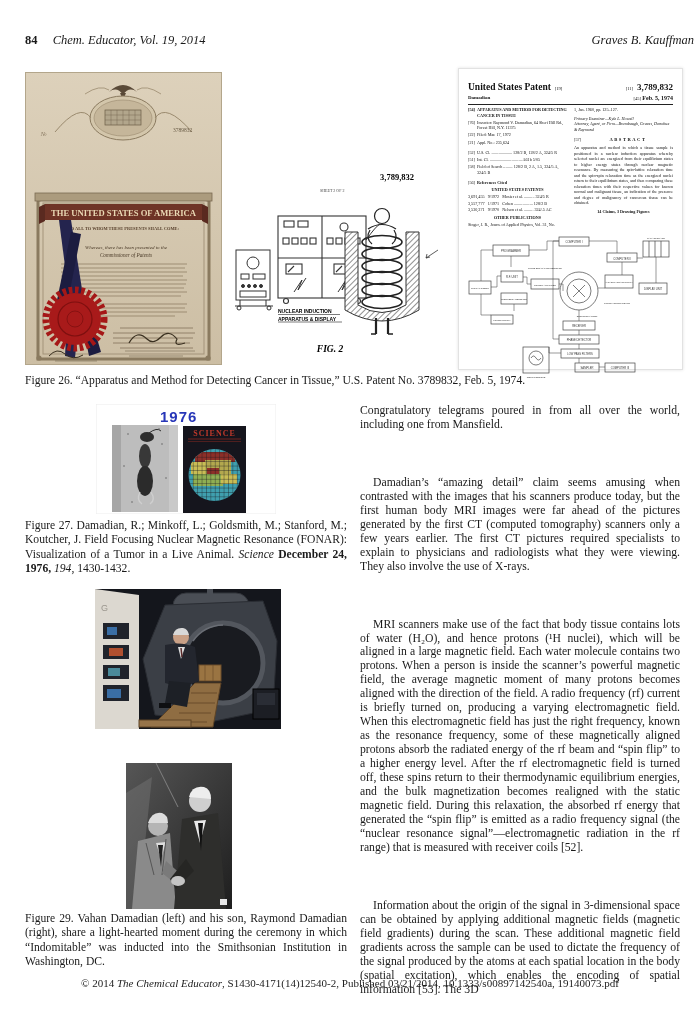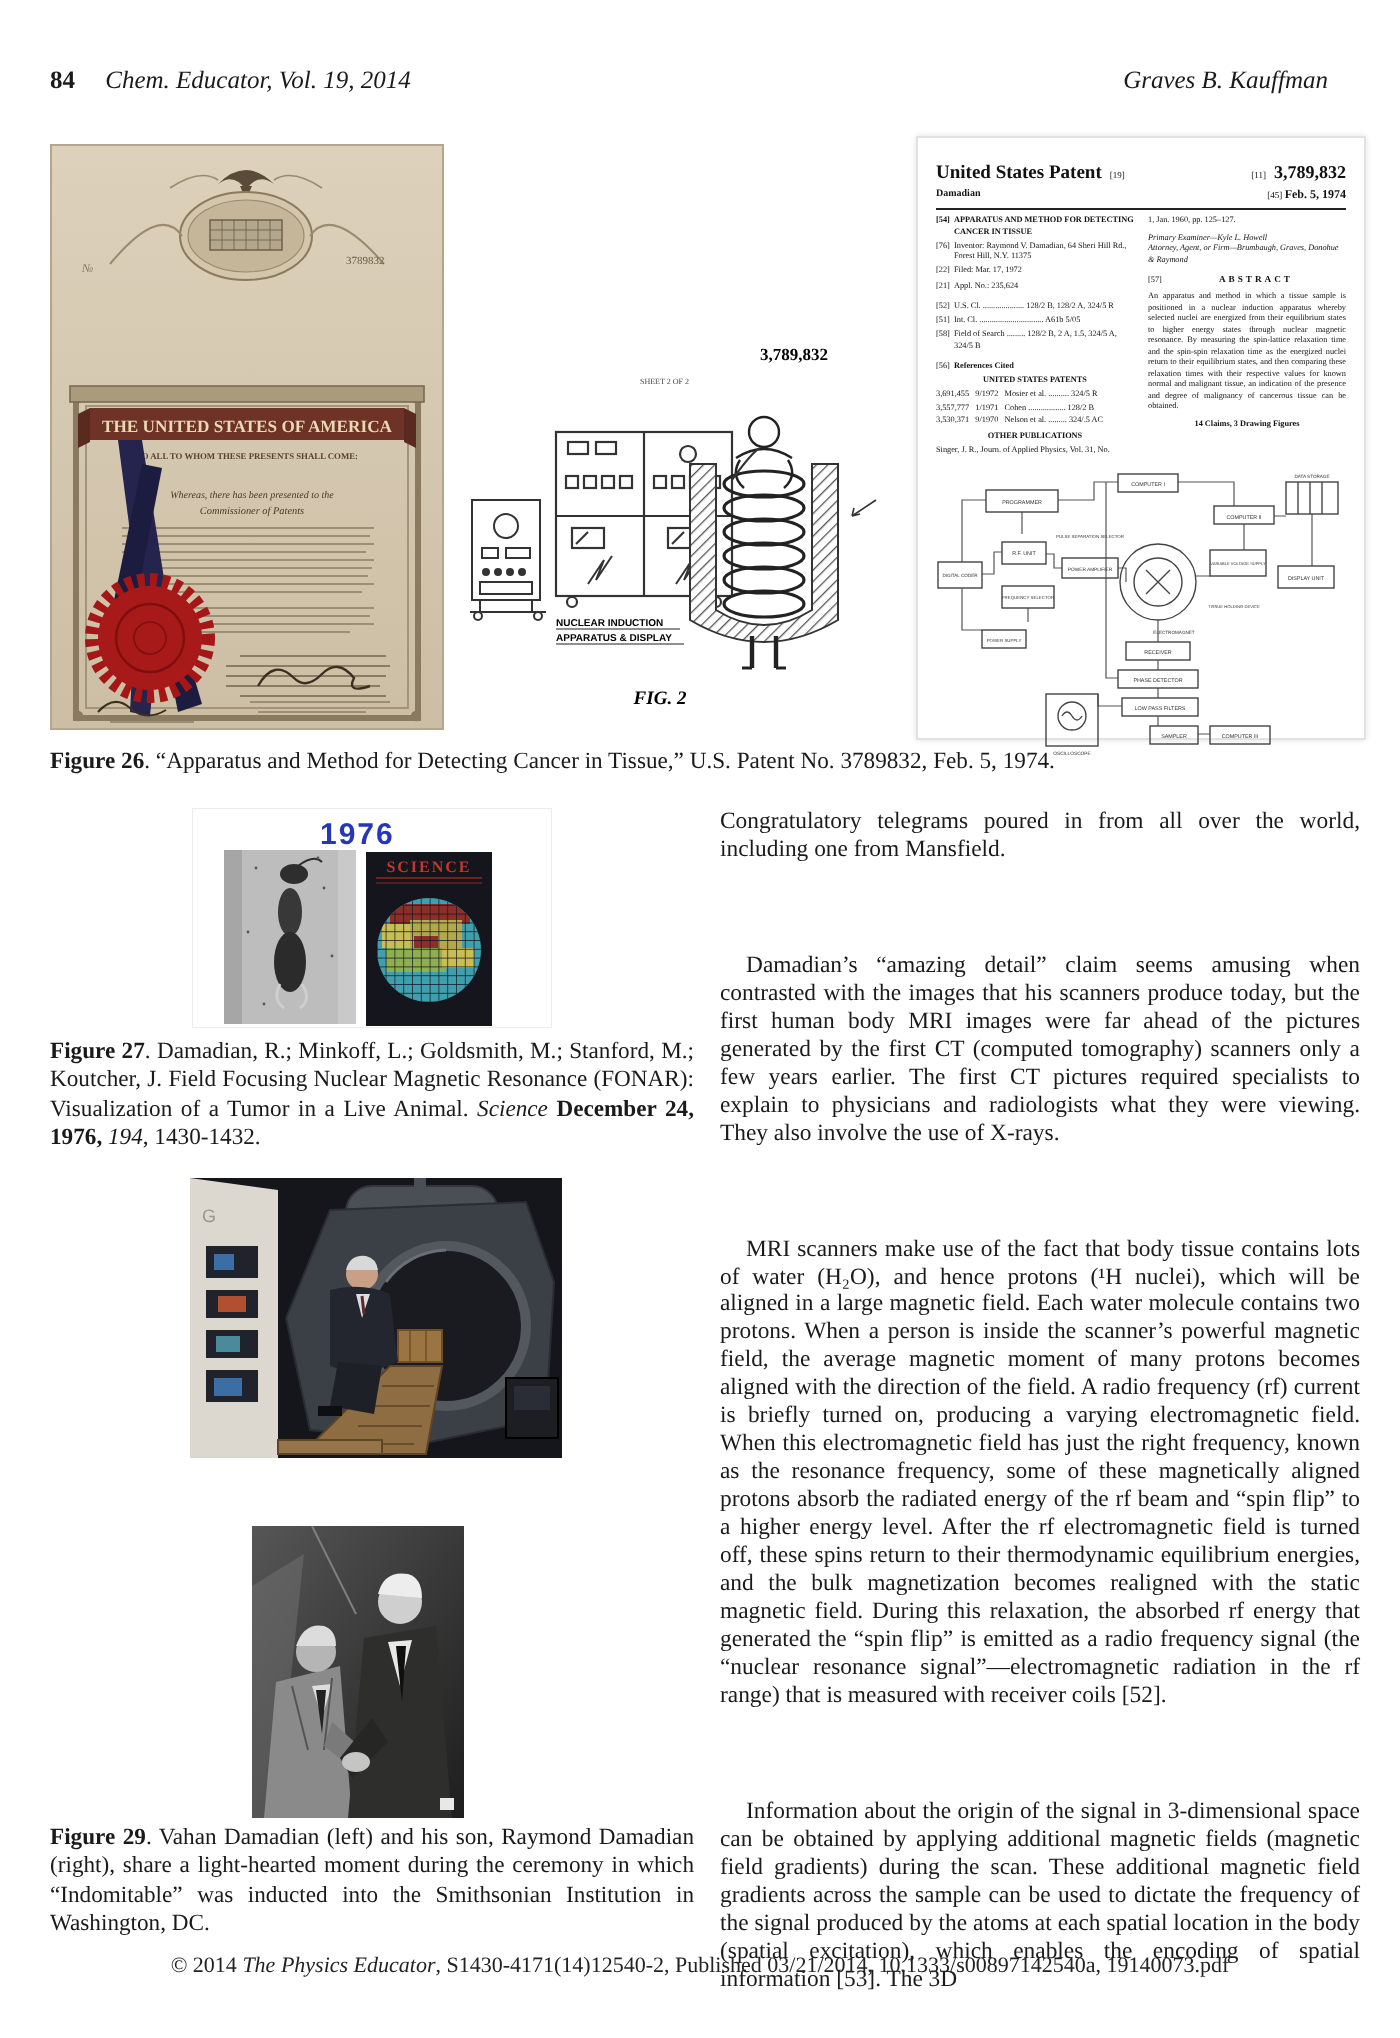--- a/index.html
+++ b/index.html
@@ -1,32 +1,32 @@
 <!DOCTYPE html>
 <html><head>
 <meta charset="utf-8">
 <style>
   html,body{margin:0;padding:0;background:#fff;}
   .page{position:relative;width:700px;height:1019px;background:#fff;overflow:hidden;
         font-family:"Liberation Serif","DejaVu Serif",serif;color:#1a1a1a;}
   .abs{position:absolute;}
 
   
-  .header{position:absolute;top:33px;left:25px;right:36px;display:flex;
+  .header{position:absolute;top:33px;left:25px;right:6px;display:flex;
           justify-content:space-between;align-items:baseline;font-size:12.5px;}
   .pgnum{font-weight:bold;margin-right:12px;}
   .jtitle,.author{font-style:italic;}
 
   
   .caption{position:absolute;font-size:11.6px;line-height:14.3px;text-align:justify;margin:0;}
   #cap26{left:25px;top:374px;width:656px;text-align:left;}
   #cap27{left:25px;top:519px;width:322px;}
   #cap28{left:25px;top:731px;width:322px;}
   #cap29{left:25px;top:912px;width:322px;}
-  .caption b{font-weight:bold;}
+  .caption b{font-weight:normal;}
   .caption .it{font-style:italic;}
   .caption .bd{font-weight:bold;}
 
   
   .bodycol{position:absolute;left:360px;top:404px;width:320px;
            font-size:11.7px;line-height:13.95px;text-align:justify;}
   .bodycol p{margin:0;}
   .bodycol p.ind{text-indent:13px;margin-top:44px;}
 
   
@@ -480,16 +480,16 @@
   </p>
 
   <div class="bodycol">
     <p>Congratulatory telegrams poured in from all over the world, including one from Mansfield.</p>
     <p class="ind">Damadian’s “amazing detail” claim seems amusing when contrasted with the images that his scanners produce today, but the first human body MRI images were far ahead of the pictures generated by the first CT (computed tomography) scanners only a few years earlier. The first CT pictures required specialists to explain to physicians and radiologists what they were viewing. They also involve the use of X-rays.</p>
     <p class="ind">MRI scanners make use of the fact that body tissue contains lots of water (H₂O), and hence protons (¹H nuclei), which will be aligned in a large magnetic field. Each water molecule contains two protons. When a person is inside the scanner’s powerful magnetic field, the average magnetic moment of many protons becomes aligned with the direction of the field. A radio frequency (rf) current is briefly turned on, producing a varying electromagnetic field. When this electromagnetic field has just the right frequency, known as the resonance frequency, some of these magnetically aligned protons absorb the radiated energy of the rf beam and “spin flip” to a higher energy level. After the rf electromagnetic field is turned off, these spins return to their thermodynamic equilibrium energies, and the bulk magnetization becomes realigned with the static magnetic field. During this relaxation, the absorbed rf energy that generated the “spin flip” is emitted as a radio frequency signal (the “nuclear resonance signal”—electromagnetic radiation in the rf range) that is measured with receiver coils [52].</p>
     <p class="ind">Information about the origin of the signal in 3-dimensional space can be obtained by applying additional magnetic fields (magnetic field gradients) during the scan. These additional magnetic field gradients across the sample can be used to dictate the frequency of the signal produced by the atoms at each spatial location in the body (spatial excitation), which enables the encoding of spatial information [53]. The 3D</p>
   </div>
 
   <div class="footer">
-    <span>© 2014 </span><span class="it">The Physics Educator</span><span>, S1430-4171(14)12540-2, Published 03/21/2014, 10.1333/s00897142540a, 19140073.pdf</span>
+    <span>© 2014 </span><span class="it">The Chemical Educator</span><span>, S1430-4171(14)12540-2, Published 03/21/2014, 10.1333/s00897142540a, 19140073.pdf</span>
   </div>
 
 </div>
 
 </body></html>

